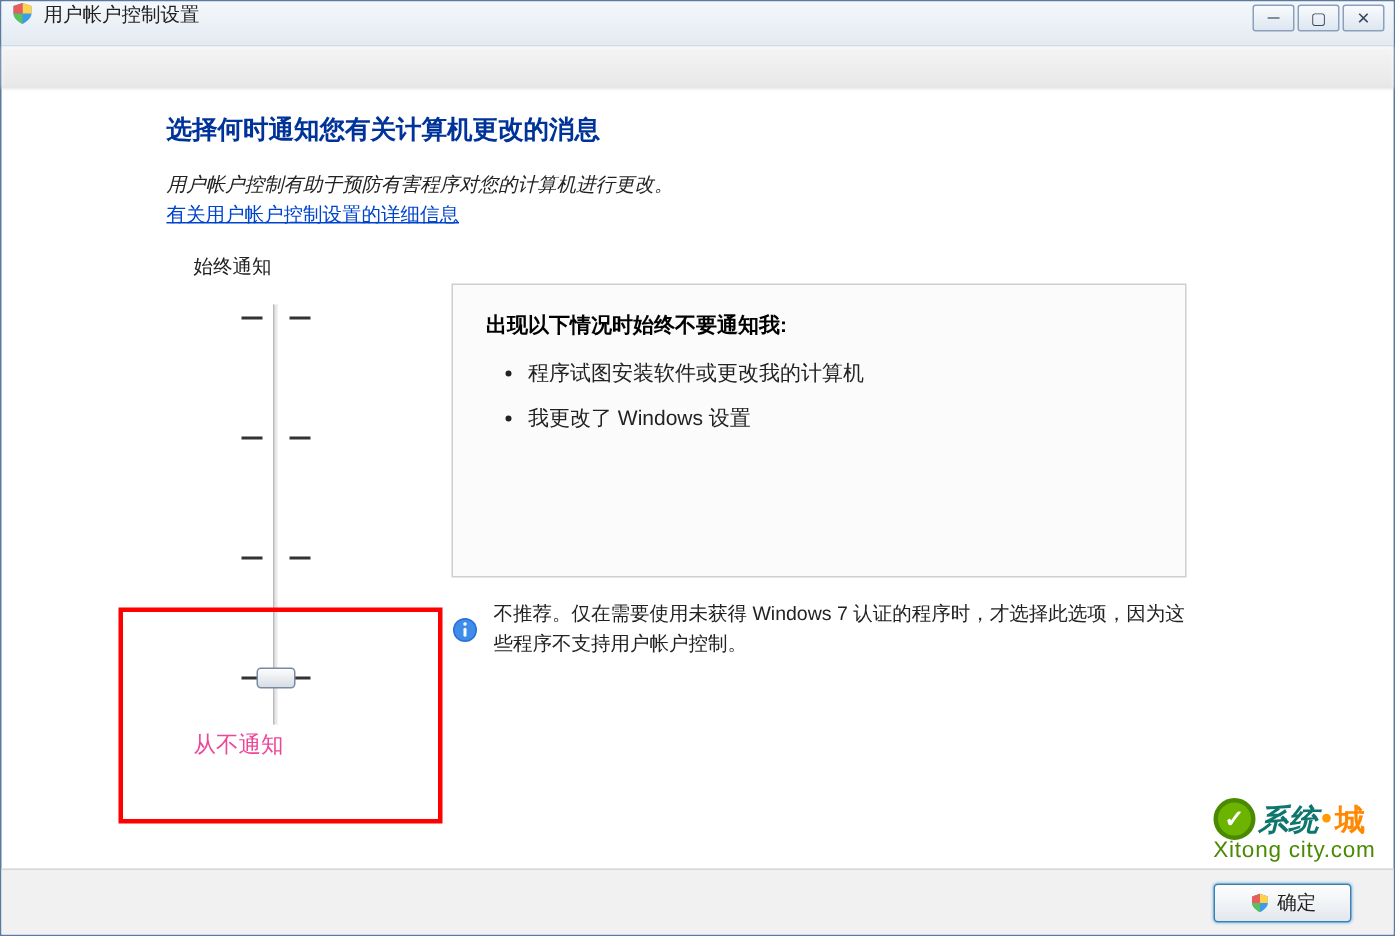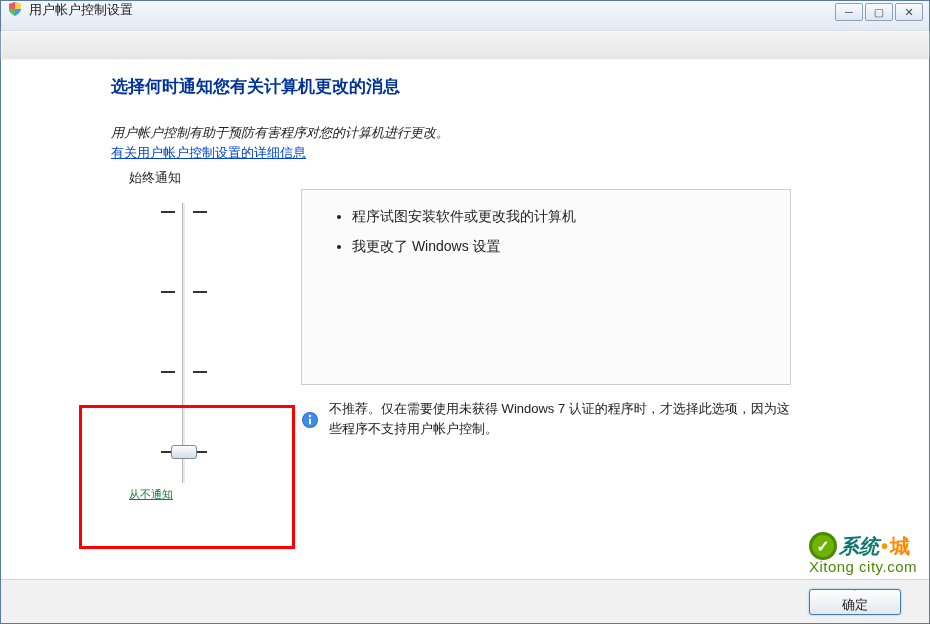--- a/index.html
+++ b/index.html
@@ -60,21 +60,21 @@
 }
 .content {
   padding: 16px 54px 0 110px;
   position: relative;
   height: calc(100% - 108px);
 }
 .heading {
   color: #003399;
   font-size: 17px;
   margin-top: 0;
-  margin-bottom: 26px;
+  margin-bottom: 16px;
 }
 .subtext {
   font-size: 13px;
   color: #222;
   margin-bottom: 2px;
   font-style: italic;
 }
 .link {
   color: #0044cc;
   text-decoration: underline;
@@ -88,26 +88,25 @@
   width: 150px;
 }
 .slider-label-top {
   font-size: 13px;
   color: #222;
   position: absolute;
   top: -2px;
   left: 0;
 }
 .slider-label-bottom {
-  font-size: 11px;
-  color: #15803d;
+  font-size: 15px;
+  color: #ec4899;
   position: absolute;
   top: 316px;
   left: 0;
-  text-decoration: underline;
 }
 .slider-track {
   position: absolute;
   left: 53px;
   top: 32px;
   width: 4px;
   height: 280px;
   background: #e8e8e8;
   border-left: 1px solid #bbb;
   border-right: 1px solid #fff;
@@ -196,21 +195,20 @@
   border-radius: 3px;
   background: linear-gradient(to bottom,#fefefe,#e3e8ee);
   font-size: 13px;
   color: #222;
   display: inline-flex;
   align-items: center;
   justify-content: center;
   gap: 5px;
   cursor: pointer;
   padding: 0 10px;
-  flex-direction: column;
 }
 .btn.primary {
   border: 1px solid #3c7fb1;
   box-shadow: 0 0 2px #6fb6e8;
 }
 .watermark {
   position: absolute;
   right: 12px;
   bottom: 48px;
   font-size: 12px;
@@ -269,20 +267,21 @@
     <div class="tick r" style="top:120px"></div>
     <div class="tick l" style="top:200px"></div>
     <div class="tick r" style="top:200px"></div>
     <div class="tick l" style="top:280px"></div>
     <div class="tick r" style="top:280px"></div>
     <div class="slider-thumb" style="top:274px"></div>
     <div class="slider-label-bottom">从不通知</div>
   </div>
 
   <div class="info-panel">
+    <div class="info-title">出现以下情况时始终不要通知我:</div>
     <ul>
       <li>程序试图安装软件或更改我的计算机</li>
       <li>我更改了 Windows 设置</li>
     </ul>
   </div>
 
   <div class="recommend">
     <svg class="info-icon" viewBox="0 0 18 18">
       <circle cx="9" cy="9" r="8" fill="#2a6fd6"></circle>
       <circle cx="9" cy="9" r="7" fill="#3d8de9"></circle>

